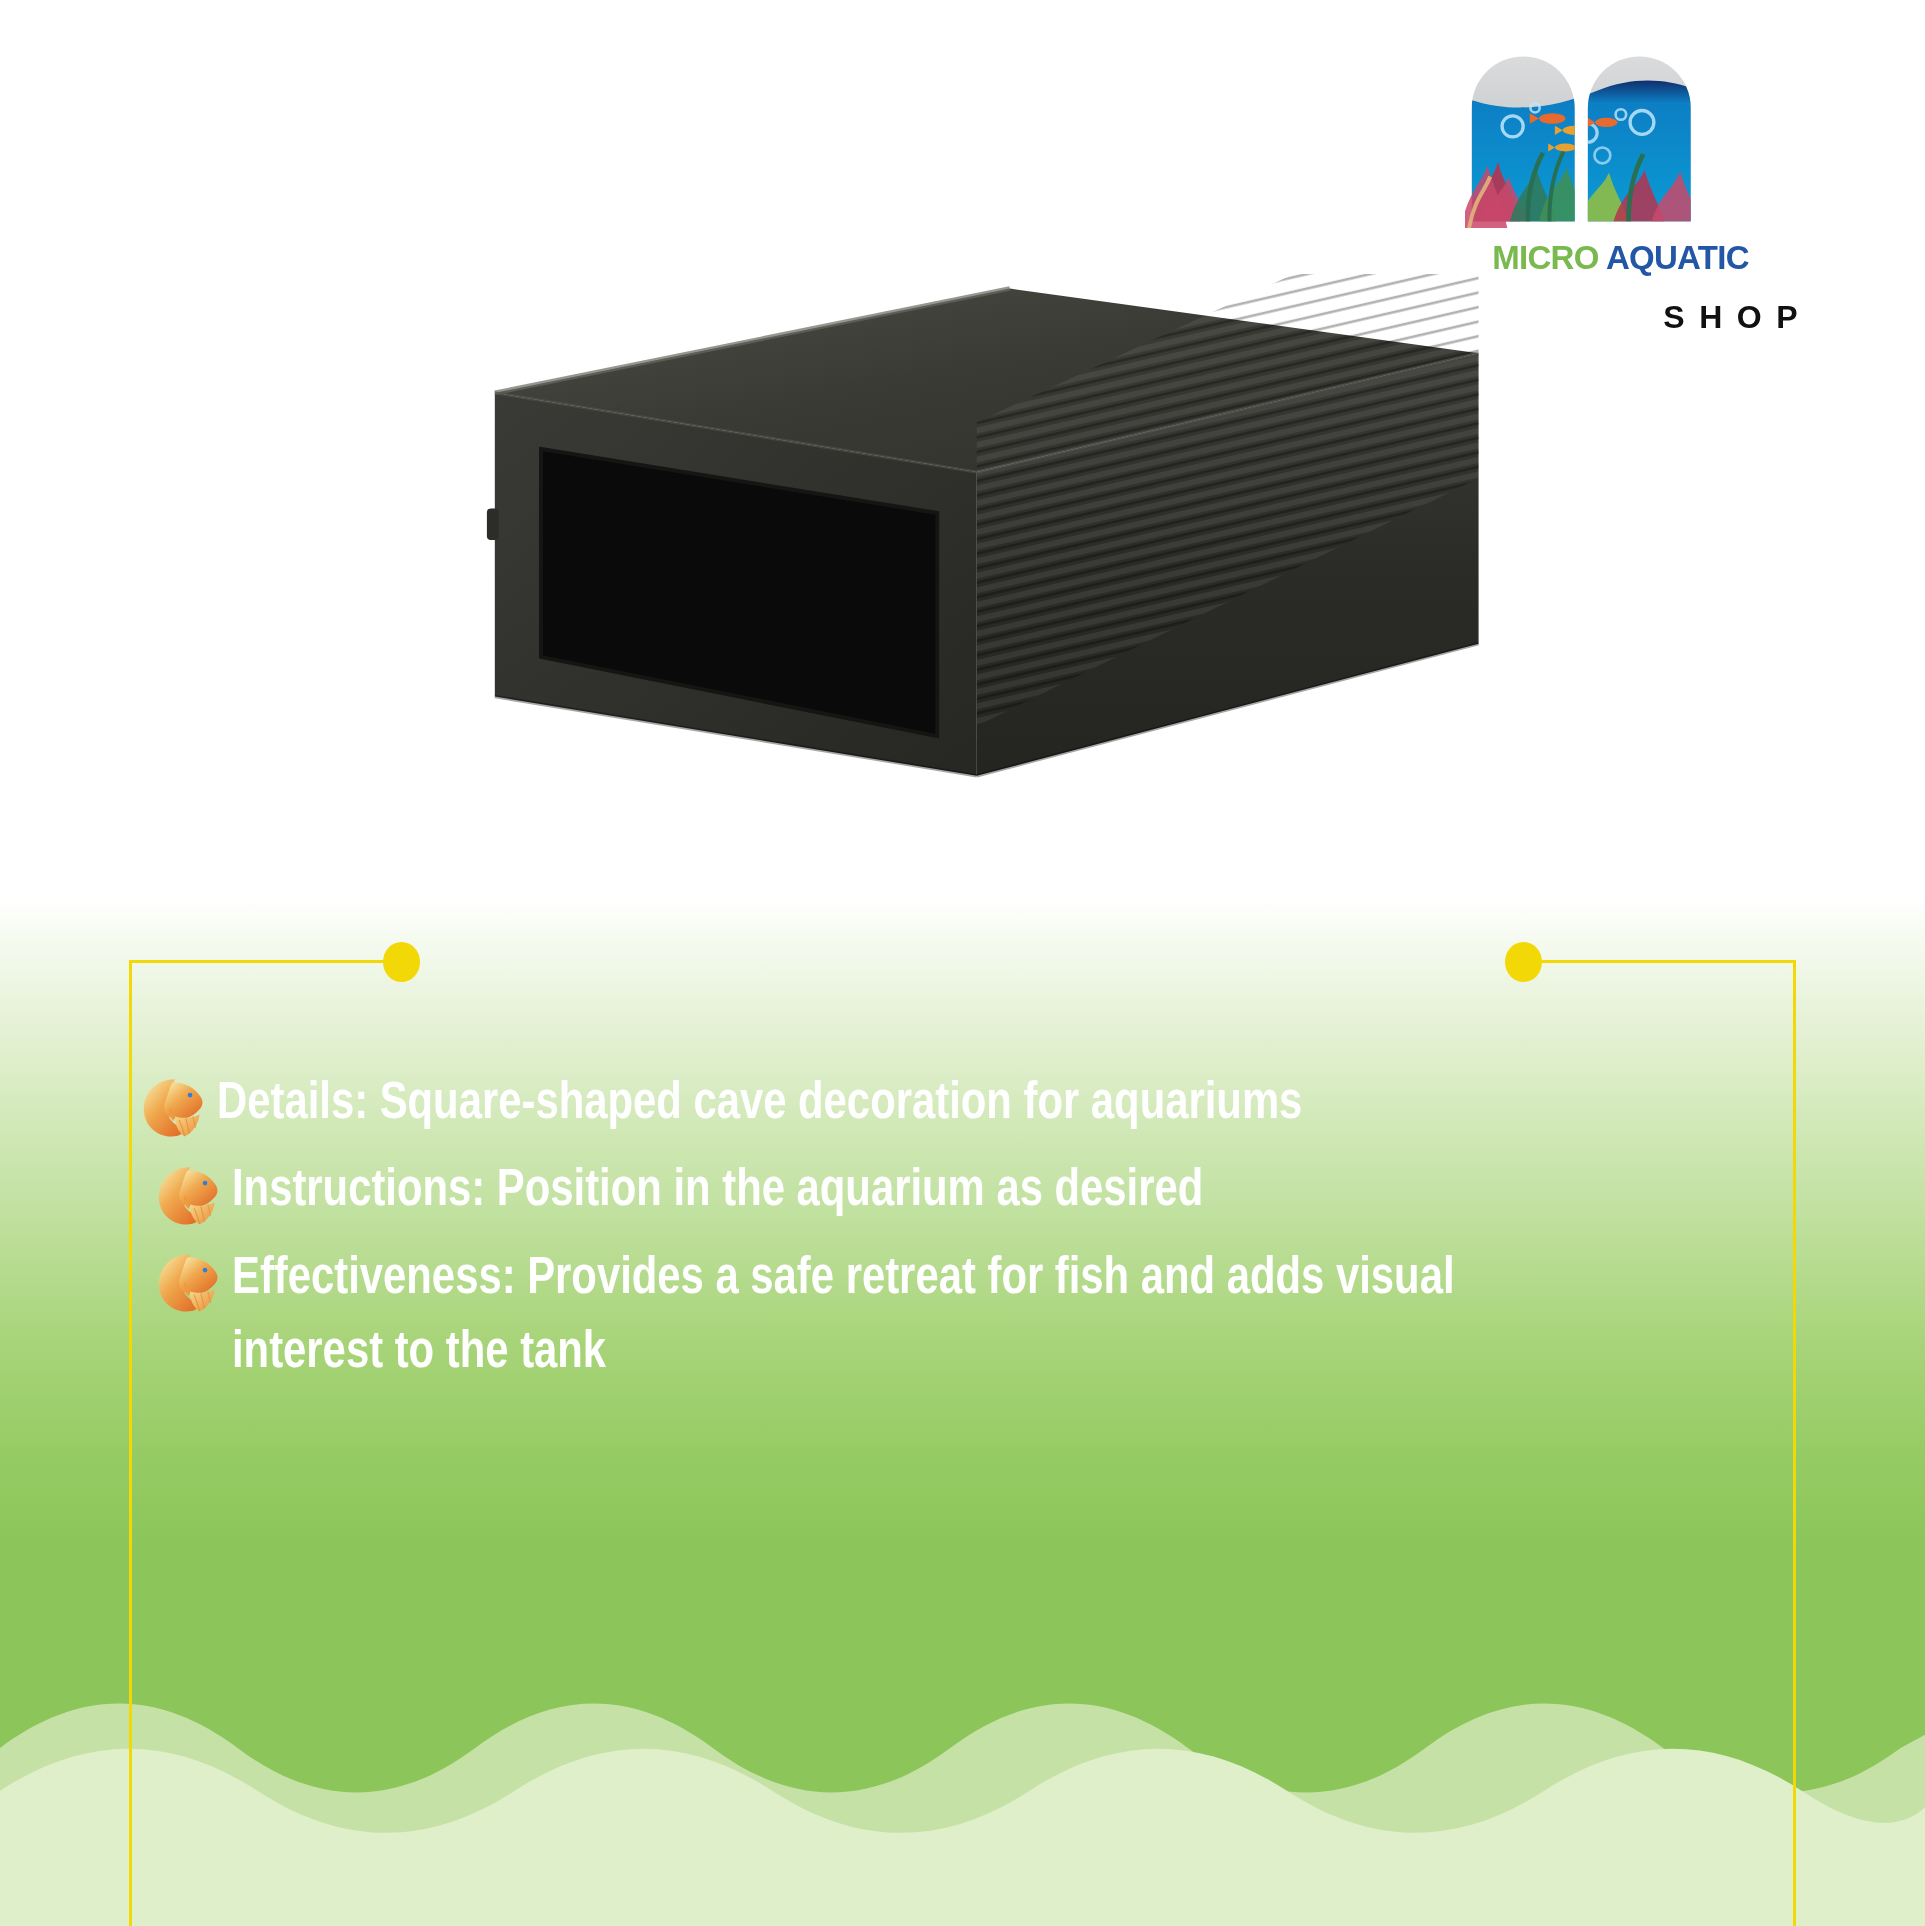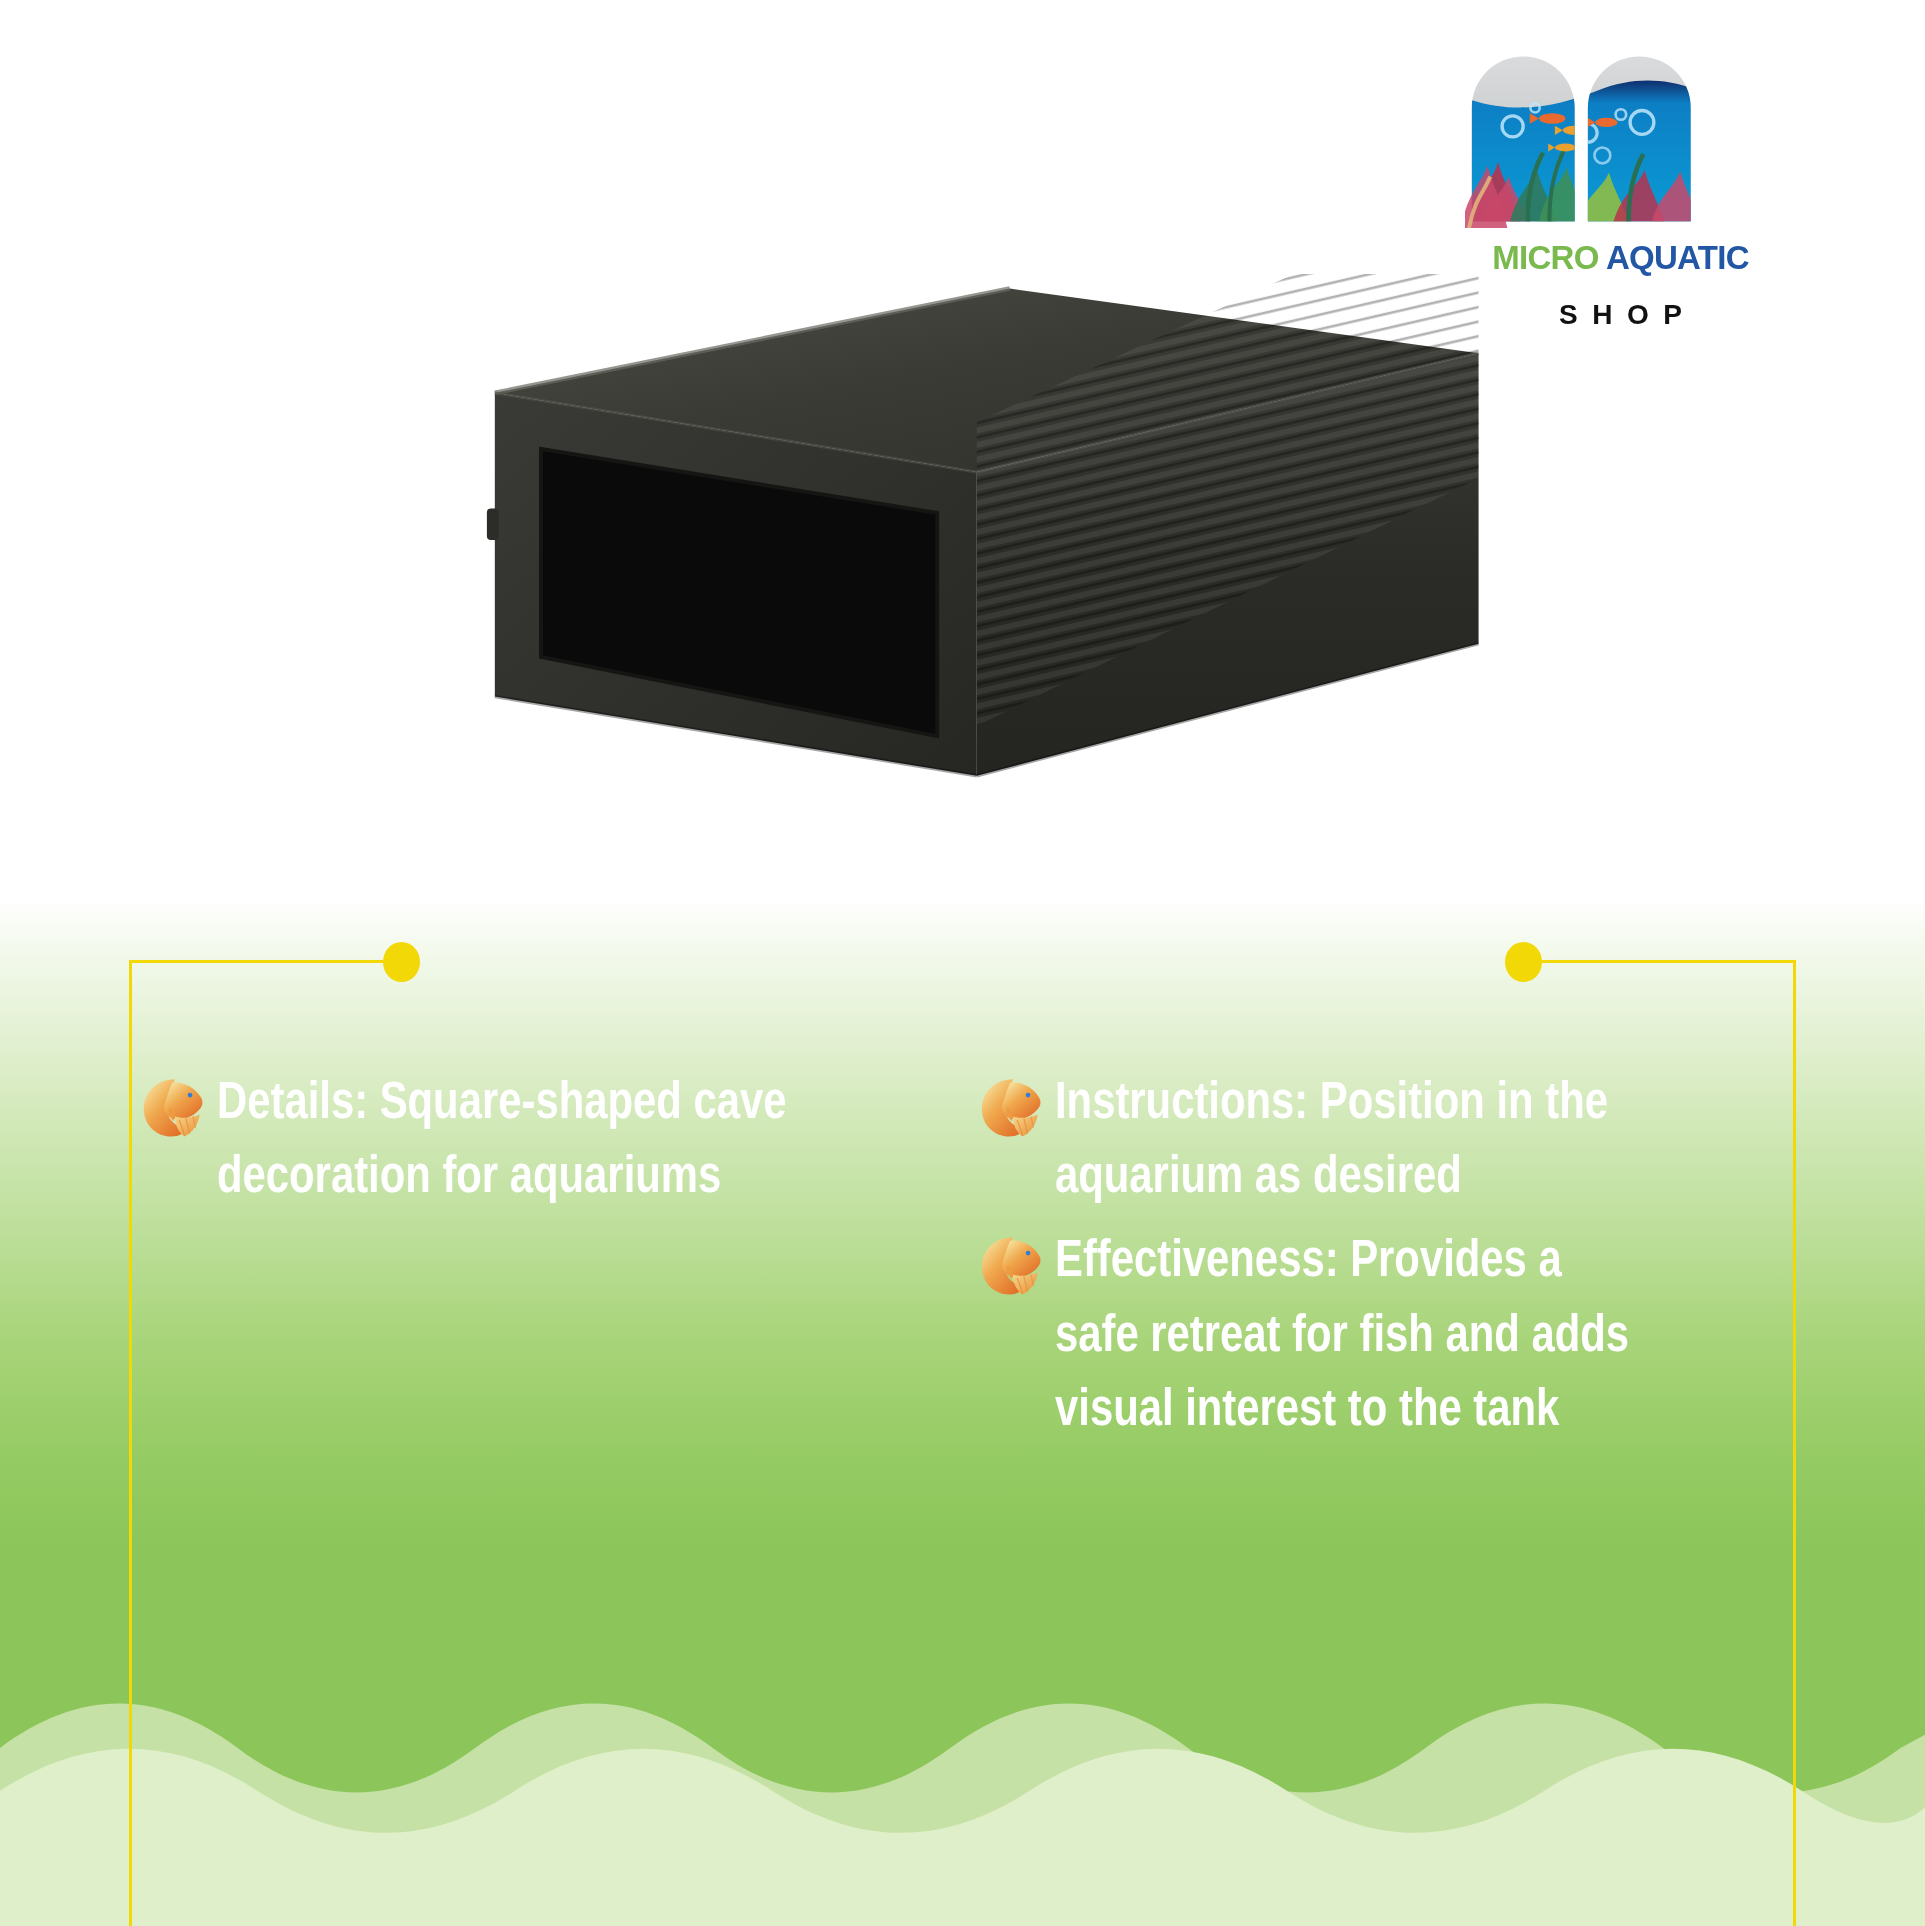--- a/index.html
+++ b/index.html
@@ -50,22 +50,22 @@
   .logo{position:absolute;top:30px;left:1429px;width:383px;height:297px;}
   .logo .mark{position:absolute;top:0;left:36px;width:284px;height:198px;}
   .logo .mark svg{display:block;width:100%;height:100%;}
   .logo .wordmark{
     position:absolute;top:211px;left:0;width:383px;text-align:center;
     font-weight:700;font-size:33px;letter-spacing:-0.7px;line-height:1;white-space:nowrap;
   }
   .logo .wordmark .micro{color:#79B94E;}
   .logo .wordmark .aquatic{color:#2357A6;}
   .logo .shop{
-    position:absolute;top:271px;left:0;width:383px;text-align:center;
-    color:#111;font-weight:700;font-size:28px;letter-spacing:14.5px;line-height:1;
+    position:absolute;top:271px;left:0;width:383px;text-align:right;
+    color:#111;font-weight:700;font-size:32px;letter-spacing:14.5px;line-height:1;
     text-indent:14.5px;
   }
 
   
   .product{position:absolute;top:274px;left:475px;width:1030px;height:548px;}
   .product svg{display:block;width:100%;height:100%;}
 
   
   .banner{
     position:absolute;left:469px;top:896px;width:984px;height:147px;
@@ -78,21 +78,21 @@
     font-size:83px;
     line-height:1;
     letter-spacing:0.7px;
     white-space:nowrap;
     transform:scaleX(0.60);
     transform-origin:center center;
     font-stretch:condensed;
   }
 
   
-  .cols{position:absolute;left:139px;right:139px;top:1064px;display:flex;gap:0;}
+  .cols{position:absolute;left:139px;right:139px;top:1064px;display:flex;gap:0;flex-direction:column;}
   .col{flex:0 0 50%;box-sizing:border-box;}
   .col.left{padding-right:20px;}
   .col.right{padding-left:14.5px;}
 
   .bullet{display:flex;align-items:flex-start;margin-bottom:9.2px;}
   .bullet .fishicon{flex:0 0 auto;width:69px;height:69px;margin-top:9.2px;margin-right:9.2px;}
   .bullet .fishicon svg{display:block;width:100%;height:100%;}
   .bullet .btext{
     flex:1 1 auto;
     color:#ffffff;

